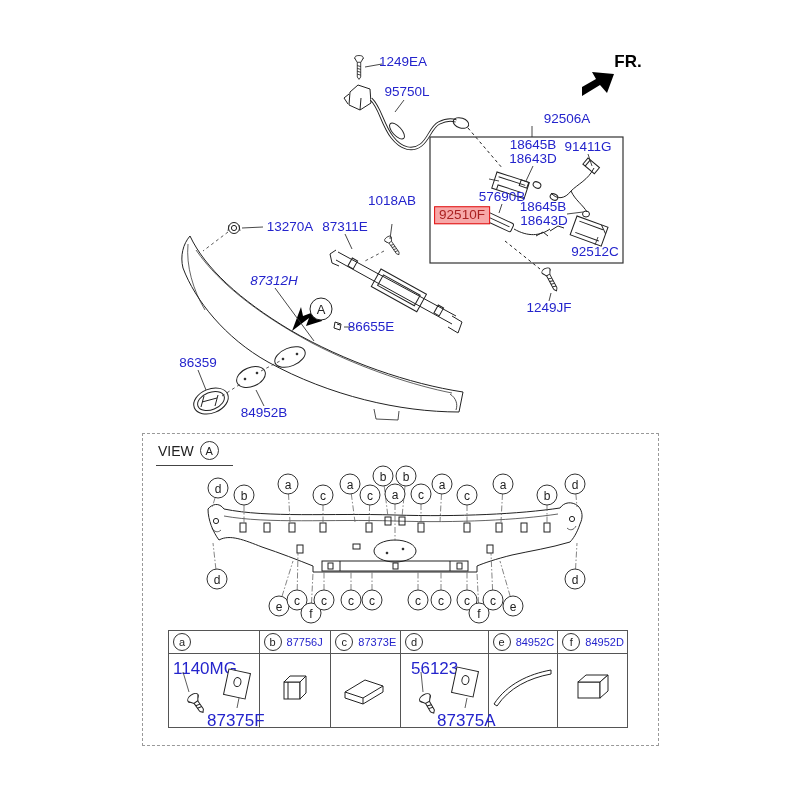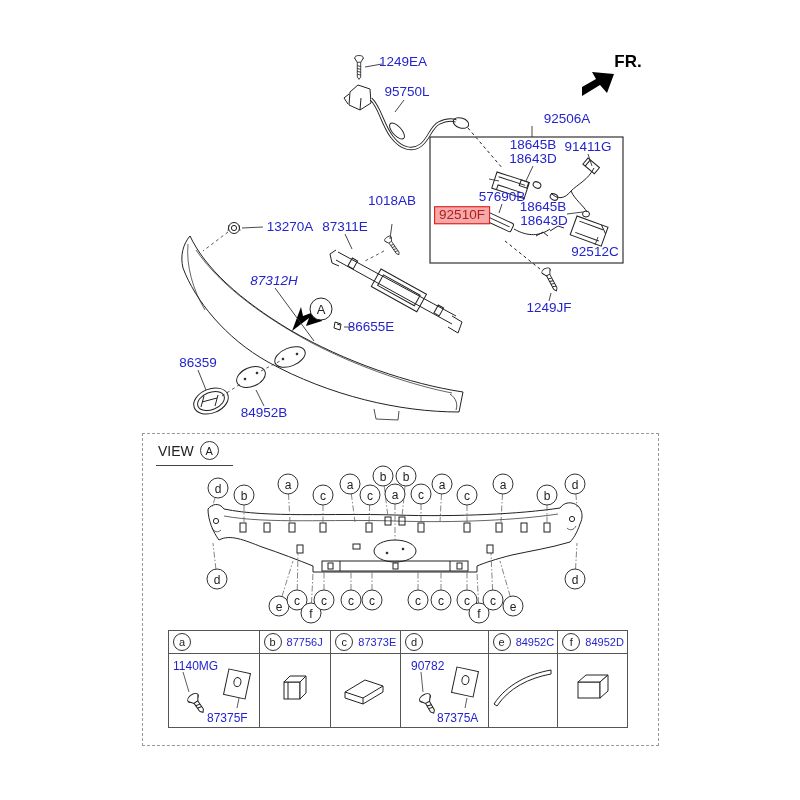--- a/index.html
+++ b/index.html
@@ -26,21 +26,21 @@
   .ptable{position:absolute;left:168px;top:630px;width:460px;height:98px;border:1px solid #555;
           display:flex;box-sizing:border-box;}
   .tcol{border-right:1px solid #555;box-sizing:border-box;display:flex;flex-direction:column;}
   .tcol:last-child{border-right:none;}
   .thead{height:23px;border-bottom:1px solid #555;display:flex;align-items:center;gap:5px;
          padding-left:4px;box-sizing:border-box;}
   .circ{flex:0 0 auto;width:16px;height:16px;border:1.1px solid #333;border-radius:50%;display:flex;
         align-items:center;justify-content:center;font-size:11px;color:#222;background:#fff;}
   .tpart{font-size:11px;color:#2424cc;cursor:pointer;white-space:nowrap;}
   .tbody{position:relative;flex:1;}
-  .clbl{position:absolute;font-size:12px;color:#2424cc;cursor:pointer;white-space:nowrap;line-height:1;}
+  .clbl{position:absolute;font-size:17px;color:#2424cc;cursor:pointer;white-space:nowrap;line-height:1;}
 </style>
 </head>
 <body>
 
 <div class="stage">
 
   <svg id="art" width="800" height="800" viewBox="0 0 800 800">
     <defs>
       <g id="screw" stroke="#222" stroke-width="0.9" fill="#fff">
         <ellipse cx="0" cy="0" rx="4.5" ry="2.6"></ellipse>
@@ -342,21 +342,21 @@
           </g>
         </svg>
       </div>
     </div>
     <div class="tcol" style="width:88px">
       <div class="thead">
           <span class="circ">d</span>
           <span class="tpart"></span>
         </div>
       <div class="tbody">
-        <span class="clbl" style="left:10px;top:6px">90782</span>
+        <span class="clbl" style="left:10px;top:6px">56123</span>
         <span class="clbl" style="left:36px;top:58px">87375A</span>
         <svg width="88" height="75">
           <path d="M20,18 L22,38 M66,44 L64,54" stroke="#333" stroke-width="0.8" fill="none"></path>
           <use href="#screwS" transform="translate(24,44) rotate(-30)"></use>
           <use href="#padS" transform="translate(64,28)"></use>
         </svg>
       </div>
     </div>
     <div class="tcol" style="width:70px">
       <div class="thead">

